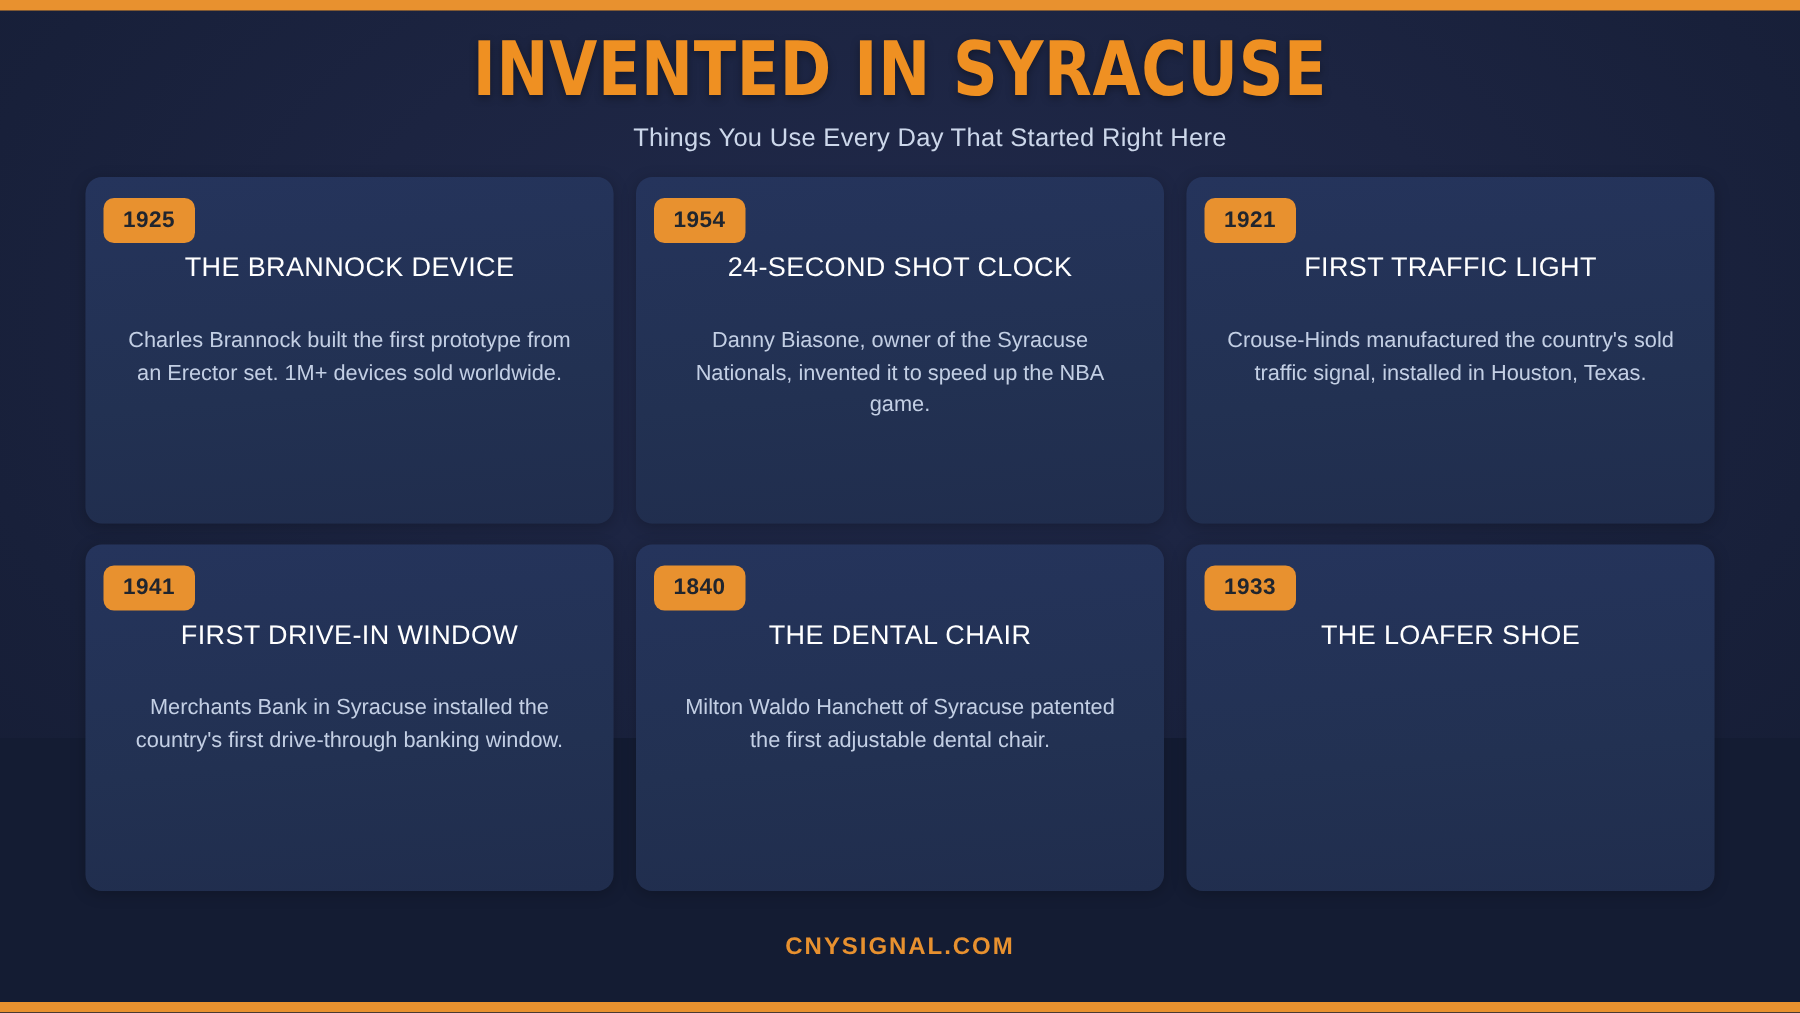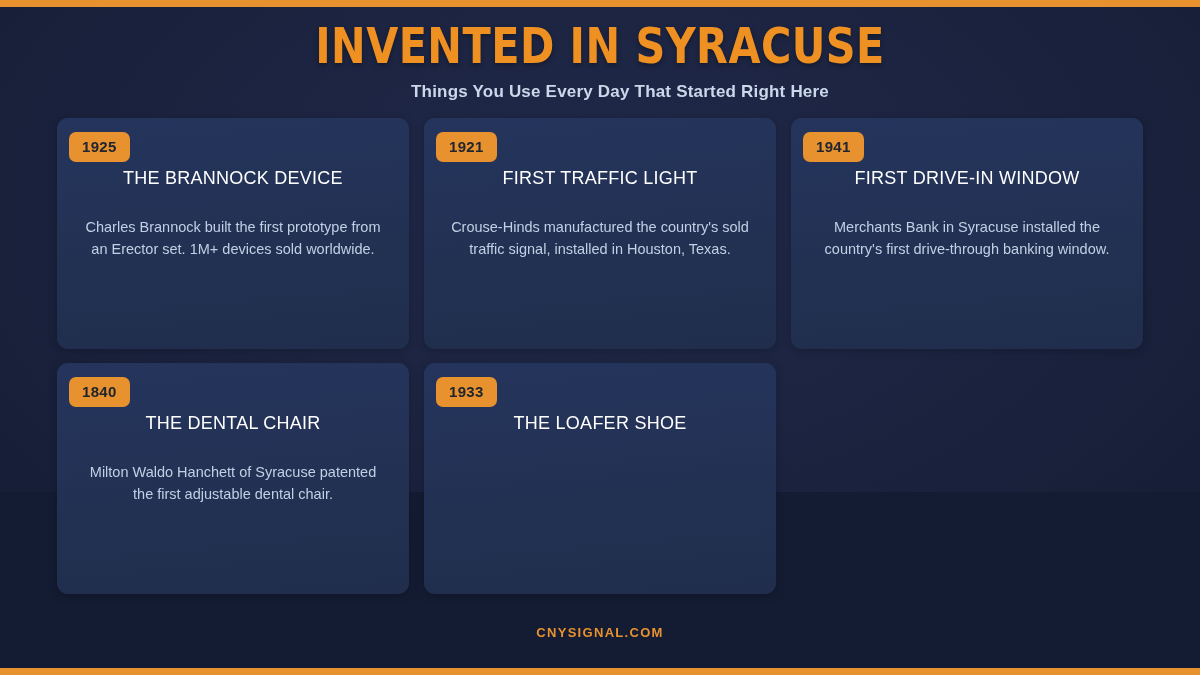--- a/index.html
+++ b/index.html
@@ -56,21 +56,21 @@
     letter-spacing:0.5px;
     text-transform:uppercase;
     transform:scaleX(0.92);
     transform-origin:center;
     text-shadow:0 2px 6px rgba(0,0,0,0.35);
   }
 
   .subhead {
     margin-top:11px;
     font-size:17px;
-    font-weight:bold;
+    font-weight:normal;
     color:#ccd7ea;
     letter-spacing:0.2px;
     padding-left:40px;
   }
 
   
   .grid {
     position:absolute;
     top:111px;
     left:57px;
@@ -125,21 +125,21 @@
   
   .footer {
     position:absolute;
     left:0;
     top:616px;
     width:1200px;
     text-align:center;
   }
 
   .footer-link {
-    font-size:13px;
+    font-size:16px;
     font-weight:bold;
     color:#e8912f;
     letter-spacing:1.3px;
     text-transform:uppercase;
   }
 </style>
 </head>
 <body>
 
 <div class="edge-bar top"></div>
@@ -152,20 +152,25 @@
   </div>
 
   <div class="grid">
 
     <div class="card">
       <div class="year-badge">1925</div>
       <div class="card-title">The Brannock Device</div>
       <div class="card-body">Charles Brannock built the first prototype from an Erector set. 1M+ devices sold worldwide.</div>
     </div>
 
+    <div class="card">
+      <div class="year-badge">1954</div>
+      <div class="card-title">24-Second Shot Clock</div>
+      <div class="card-body">Danny Biasone, owner of the Syracuse Nationals, invented it to speed up the NBA game.</div>
+    </div>
 
     <div class="card">
       <div class="year-badge">1921</div>
       <div class="card-title">First Traffic Light</div>
       <div class="card-body">Crouse-Hinds manufactured the country's sold traffic signal, installed in Houston, Texas.</div>
     </div>
 
     <div class="card">
       <div class="year-badge">1941</div>
       <div class="card-title">First Drive-In Window</div>

